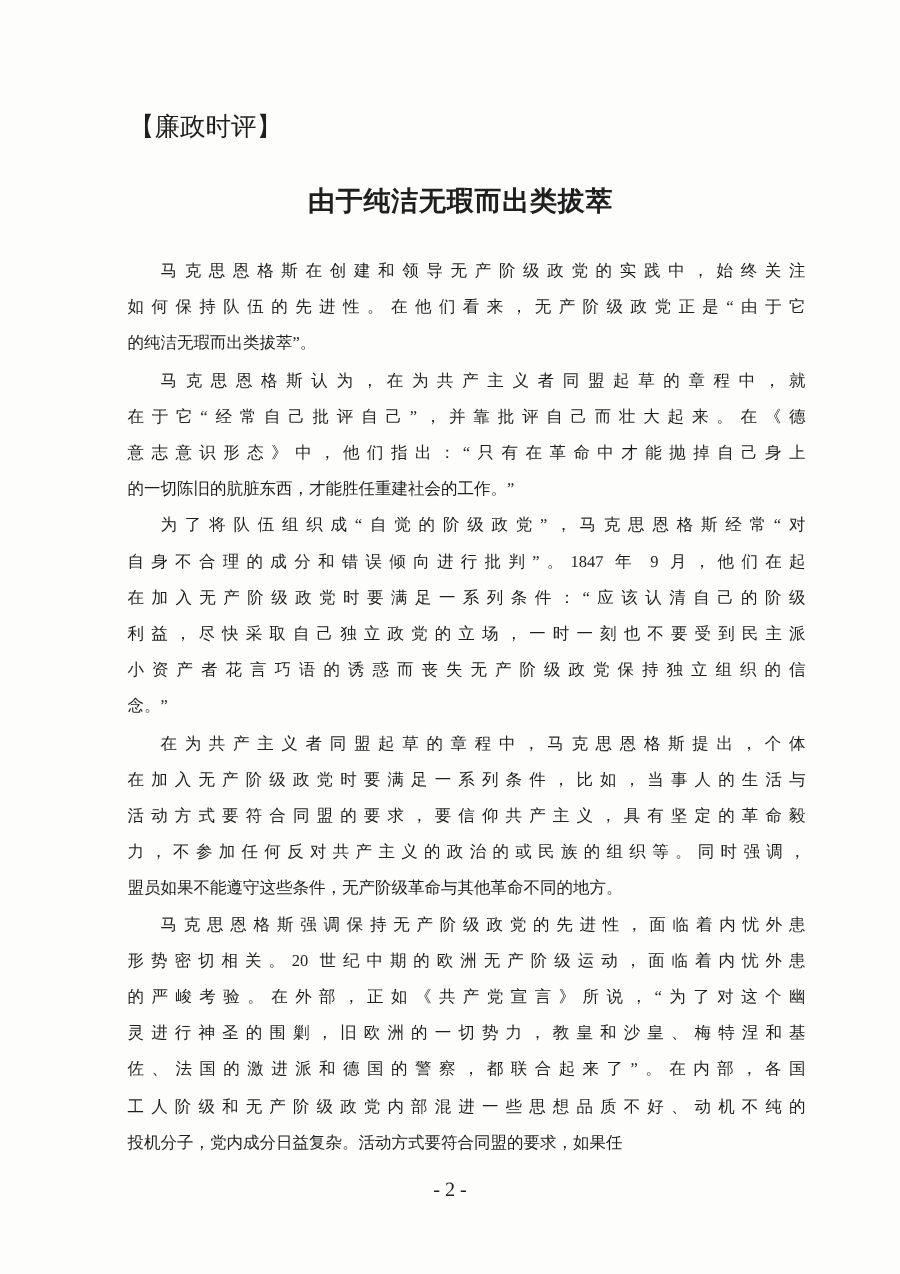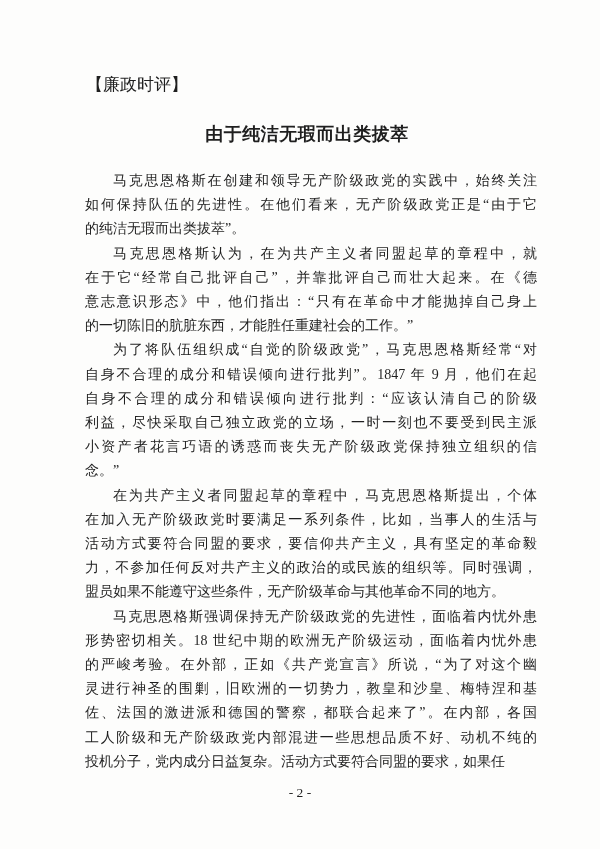--- a/index.html
+++ b/index.html
@@ -39,21 +39,21 @@
     font-size: 18px;
     font-weight: bold;
     line-height: 26px;
     letter-spacing: 0.5px;
   }
   .article-body {
     position: absolute;
     left: 85px;
     top: 169px;
     width: 452px;
-    font-size: 14px;
+    font-size: 11px;
     font-family: Liberation Serif, serif;
   }
   .paragraph { margin: 0; }
   .line {
     line-height: 24.2px;
     text-align: justify;
     text-align-last: justify;
     text-justify: inter-character;
     white-space: normal;
   }
@@ -83,35 +83,35 @@
       </div>
       <div class="paragraph">
         <div class="line first">马克思恩格斯认为，在为共产主义者同盟起草的章程中，就</div>
         <div class="line">在于它“经常自己批评自己”，并靠批评自己而壮大起来。在《德</div>
         <div class="line">意志意识形态》中，他们指出：“只有在革命中才能抛掉自己身上</div>
         <div class="line last">的一切陈旧的肮脏东西，才能胜任重建社会的工作。”</div>
       </div>
       <div class="paragraph">
         <div class="line first">为了将队伍组织成“自觉的阶级政党”，马克思恩格斯经常“对</div>
         <div class="line">自身不合理的成分和错误倾向进行批判”。1847 年 9 月，他们在起</div>
-        <div class="line">自身不合理的成分和错误倾向进行批判：“应该认清自己的阶级</div>
+        <div class="line">在加入无产阶级政党时要满足一系列条件：“应该认清自己的阶级</div>
         <div class="line">利益，尽快采取自己独立政党的立场，一时一刻也不要受到民主派</div>
         <div class="line">小资产者花言巧语的诱惑而丧失无产阶级政党保持独立组织的信</div>
         <div class="line last">念。”</div>
       </div>
       <div class="paragraph">
         <div class="line first">在为共产主义者同盟起草的章程中，马克思恩格斯提出，个体</div>
         <div class="line">在加入无产阶级政党时要满足一系列条件，比如，当事人的生活与</div>
         <div class="line">活动方式要符合同盟的要求，要信仰共产主义，具有坚定的革命毅</div>
         <div class="line">力，不参加任何反对共产主义的政治的或民族的组织等。同时强调，</div>
         <div class="line last">盟员如果不能遵守这些条件，无产阶级革命与其他革命不同的地方。</div>
       </div>
       <div class="paragraph">
         <div class="line first">马克思恩格斯强调保持无产阶级政党的先进性，面临着内忧外患</div>
-        <div class="line">形势密切相关。18 世纪中期的欧洲无产阶级运动，面临着内忧外患</div>
+        <div class="line">形势密切相关。20 世纪中期的欧洲无产阶级运动，面临着内忧外患</div>
         <div class="line">的严峻考验。在外部，正如《共产党宣言》所说，“为了对这个幽</div>
         <div class="line">灵进行神圣的围剿，旧欧洲的一切势力，教皇和沙皇、梅特涅和基</div>
         <div class="line">佐、法国的激进派和德国的警察，都联合起来了”。在内部，各国</div>
         <div class="line">工人阶级和无产阶级政党内部混进一些思想品质不好、动机不纯的</div>
         <div class="line last">投机分子，党内成分日益复杂。活动方式要符合同盟的要求，如果任</div>
       </div>
     </div>
   <div class="footer">- 2 -</div>
 </div>
 

